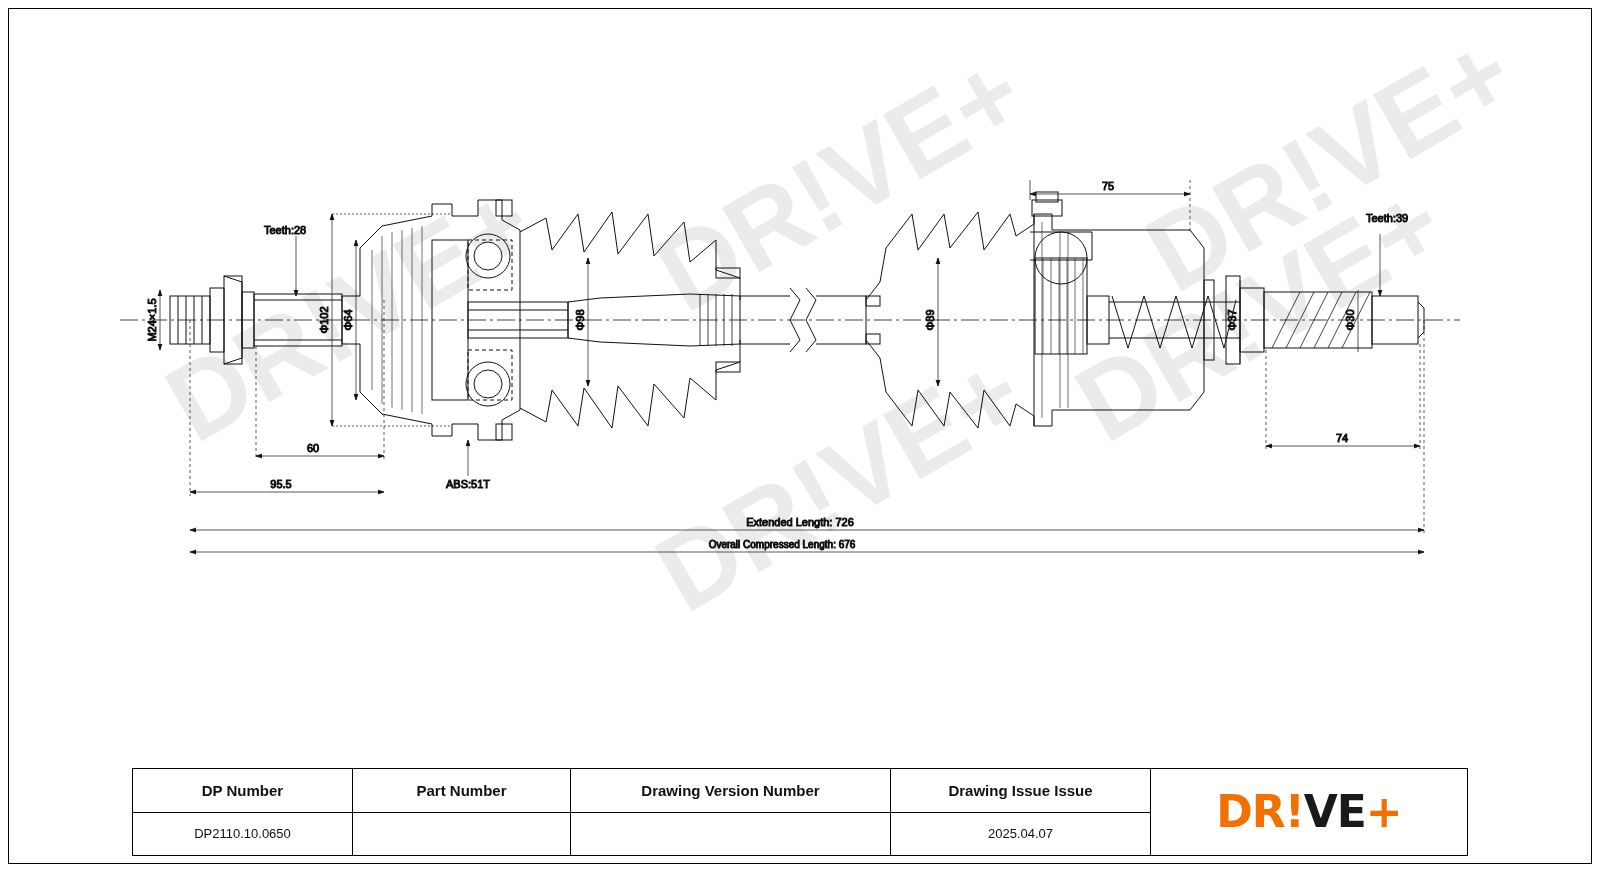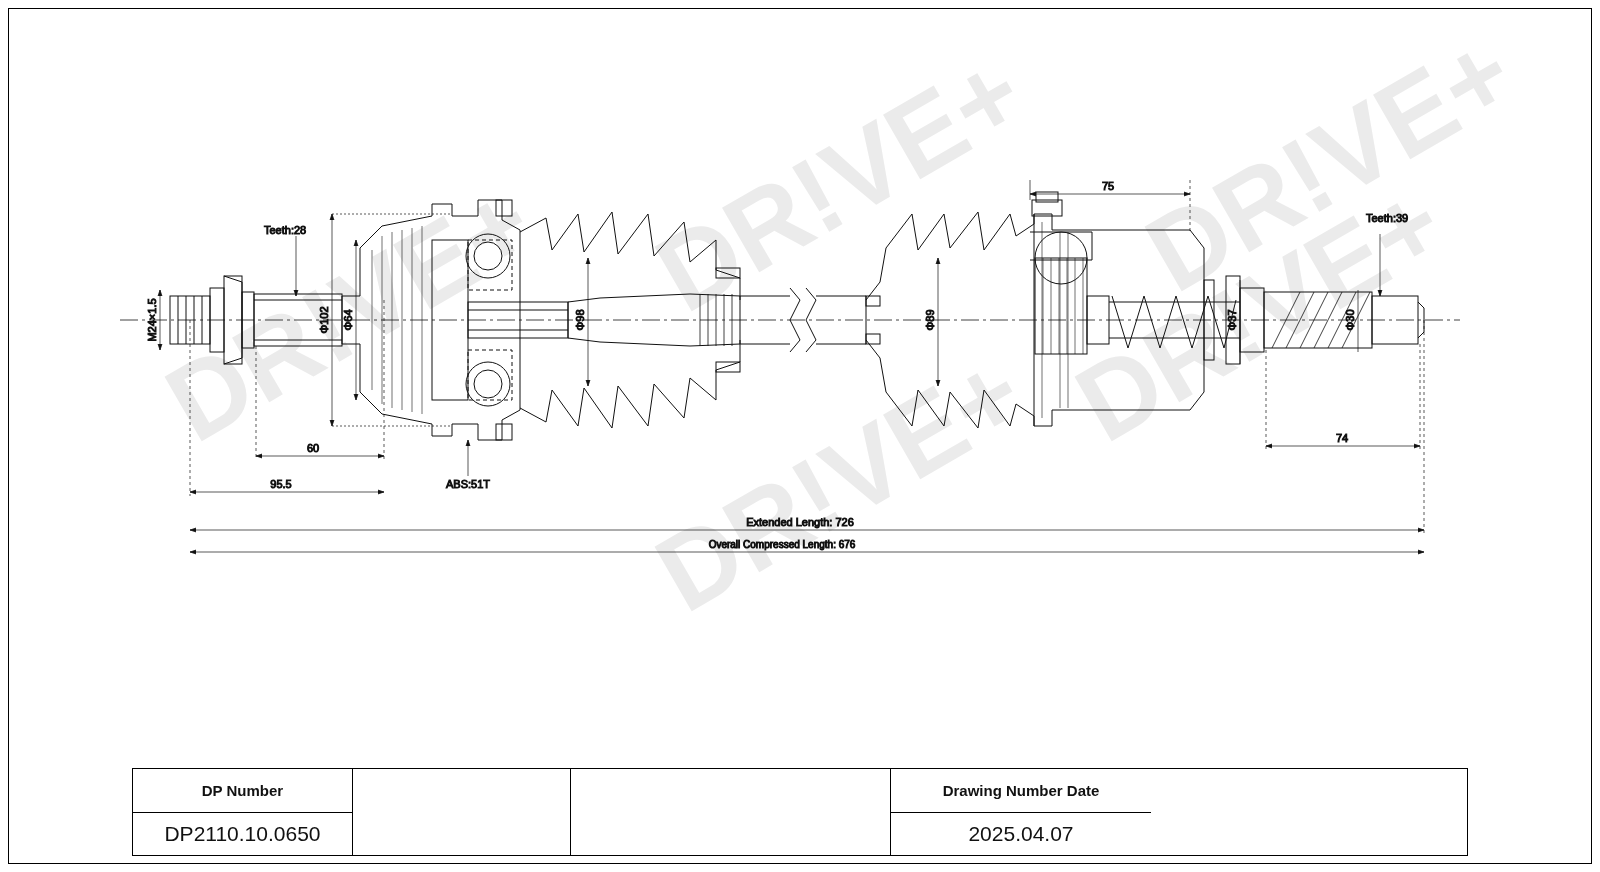--- a/index.html
+++ b/index.html
@@ -22,21 +22,21 @@
 
   .lbl{font-family:"Liberation Sans",sans-serif;fill:#111;font-size:11px;}
   .lbl-sm{font-size:10px;}
 
   
   .tb{position:absolute;left:132px;top:768px;width:1336px;height:88px;border:1px solid #000;box-sizing:border-box;display:flex;}
   .tb-col{border-right:1px solid #000;box-sizing:border-box;display:flex;flex-direction:column;}
   .tb-col:last-child{border-right:none;}
   .tb-head{height:44px;border-bottom:1px solid #000;display:flex;align-items:center;justify-content:center;
            font-size:15px;font-weight:bold;color:#111;box-sizing:border-box;}
-  .tb-val{height:43px;display:flex;align-items:center;justify-content:center;font-size:21px;color:#111;}
+  .tb-val{height:43px;display:flex;align-items:center;justify-content:center;font-size:13px;color:#111;}
   .c1{width:220px;}
   .c2{width:218px;}
   .c3{width:320px;}
   .c4{width:260px;}
   .c5{flex:1;align-items:center;justify-content:center;}
 
   .logo{display:flex;align-items:center;justify-content:center;height:100%;width:100%;}
   .logo-txt{font-family:"DejaVu Sans",sans-serif;font-weight:bold;font-size:44px;letter-spacing:-1px;
             display:flex;align-items:center;line-height:1;}
   .lo{color:#f07000;}
@@ -292,22 +292,34 @@
       <text class="lbl lbl-sm" x="782" y="548" text-anchor="middle">Overall  Compressed  Length: 676</text>
     </g>
   </svg>
 
   <div class="tb">
     <div class="tb-col c1">
       <div class="tb-head">DP Number</div>
       <div class="tb-val">DP2110.10.0650</div>
     </div>
     <div class="tb-col c2">
+      <div class="tb-head">Part Number</div>
     </div>
     <div class="tb-col c3">
+      <div class="tb-head">Drawing Version Number</div>
     </div>
     <div class="tb-col c4">
-      <div class="tb-head">Drawing Number Date</div>
+      <div class="tb-head">Drawing Issue Issue</div>
       <div class="tb-val">2025.04.07</div>
     </div>
+    <div class="tb-col c5">
+      <div class="logo">
+        <div class="logo-txt">
+          <span class="lo">DR</span>
+            <span class="lo">!</span>
+            <span class="lb">VE</span>
+            <span class="plus">+</span>
+        </div>
+      </div>
+    </div>
   </div>
 
 </div>
 
 </body></html>

